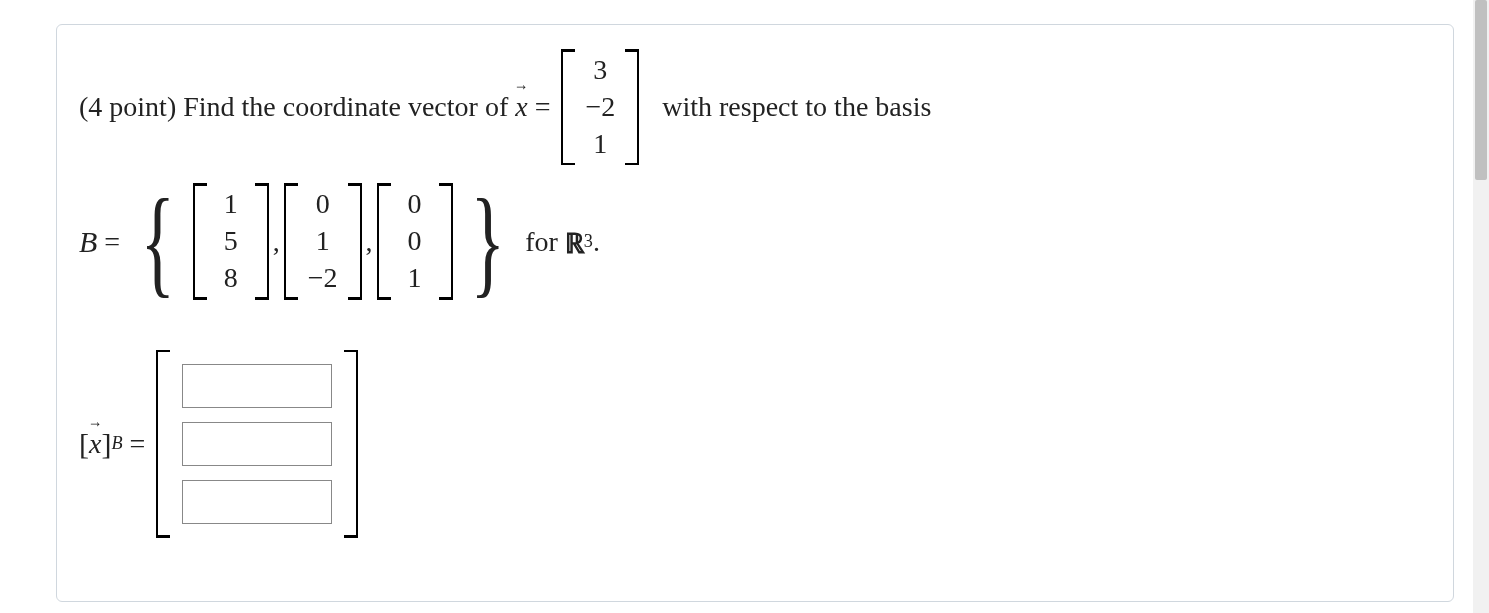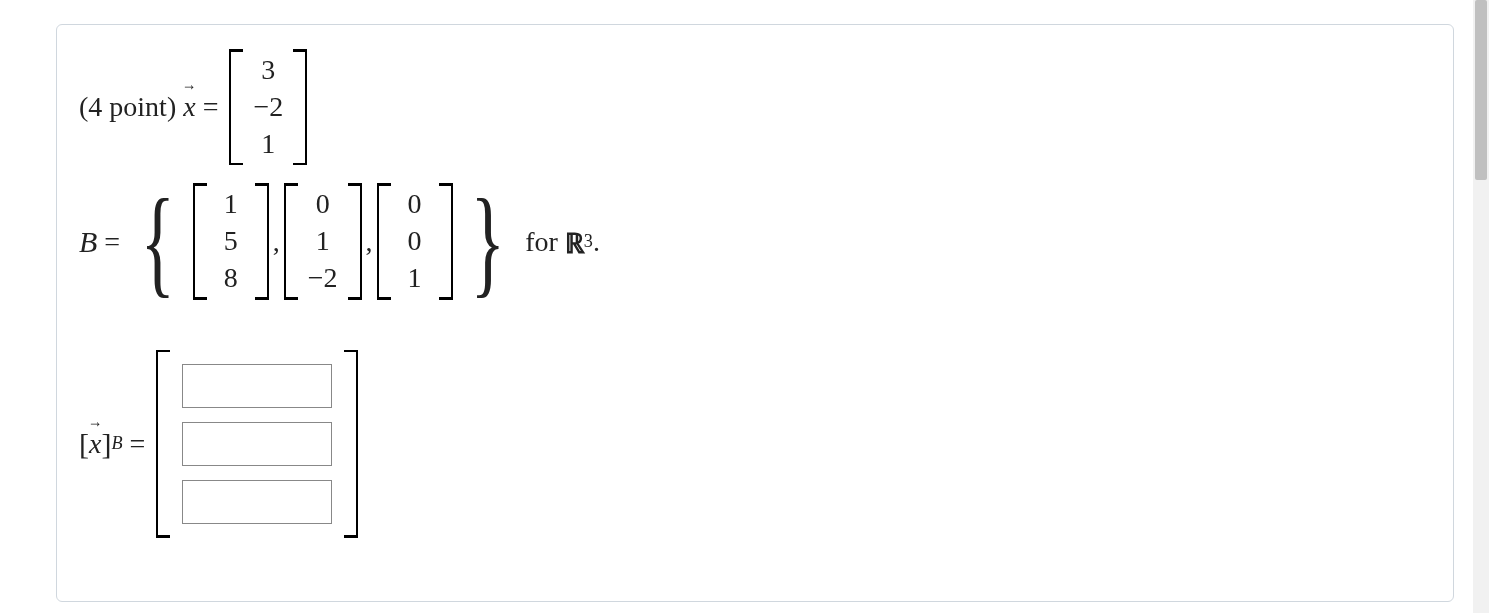--- a/index.html
+++ b/index.html
@@ -148,33 +148,35 @@
 </style>
 </head>
 <body>
 
 <div class="outer">
 
   <div class="problem-card">
 
     <div class="line line1">
       <span class="mtxt">(4 point) </span>
+      <span class="mtxt">Find the coordinate vector of </span>
       <span class="mi arrow-top">x</span>
       <span class="mtxt"> = </span>
 
       <span class="colvec">
         <span class="bracket left"></span>
         <span class="veccol">
           <span>3</span>
           <span>−2</span>
           <span>1</span>
         </span>
         <span class="bracket right"></span>
       </span>
 
+      <span class="mtxt" style="padding-left:12px"> with respect to the basis</span>
     </div>
 
     <div class="line line2">
       <span class="mi" style="font-size:30px">B</span>
       <span class="mtxt"> = </span>
 
       <span class="setwrap">
         <span class="curly">{</span>
 
         <span class="colvec">

